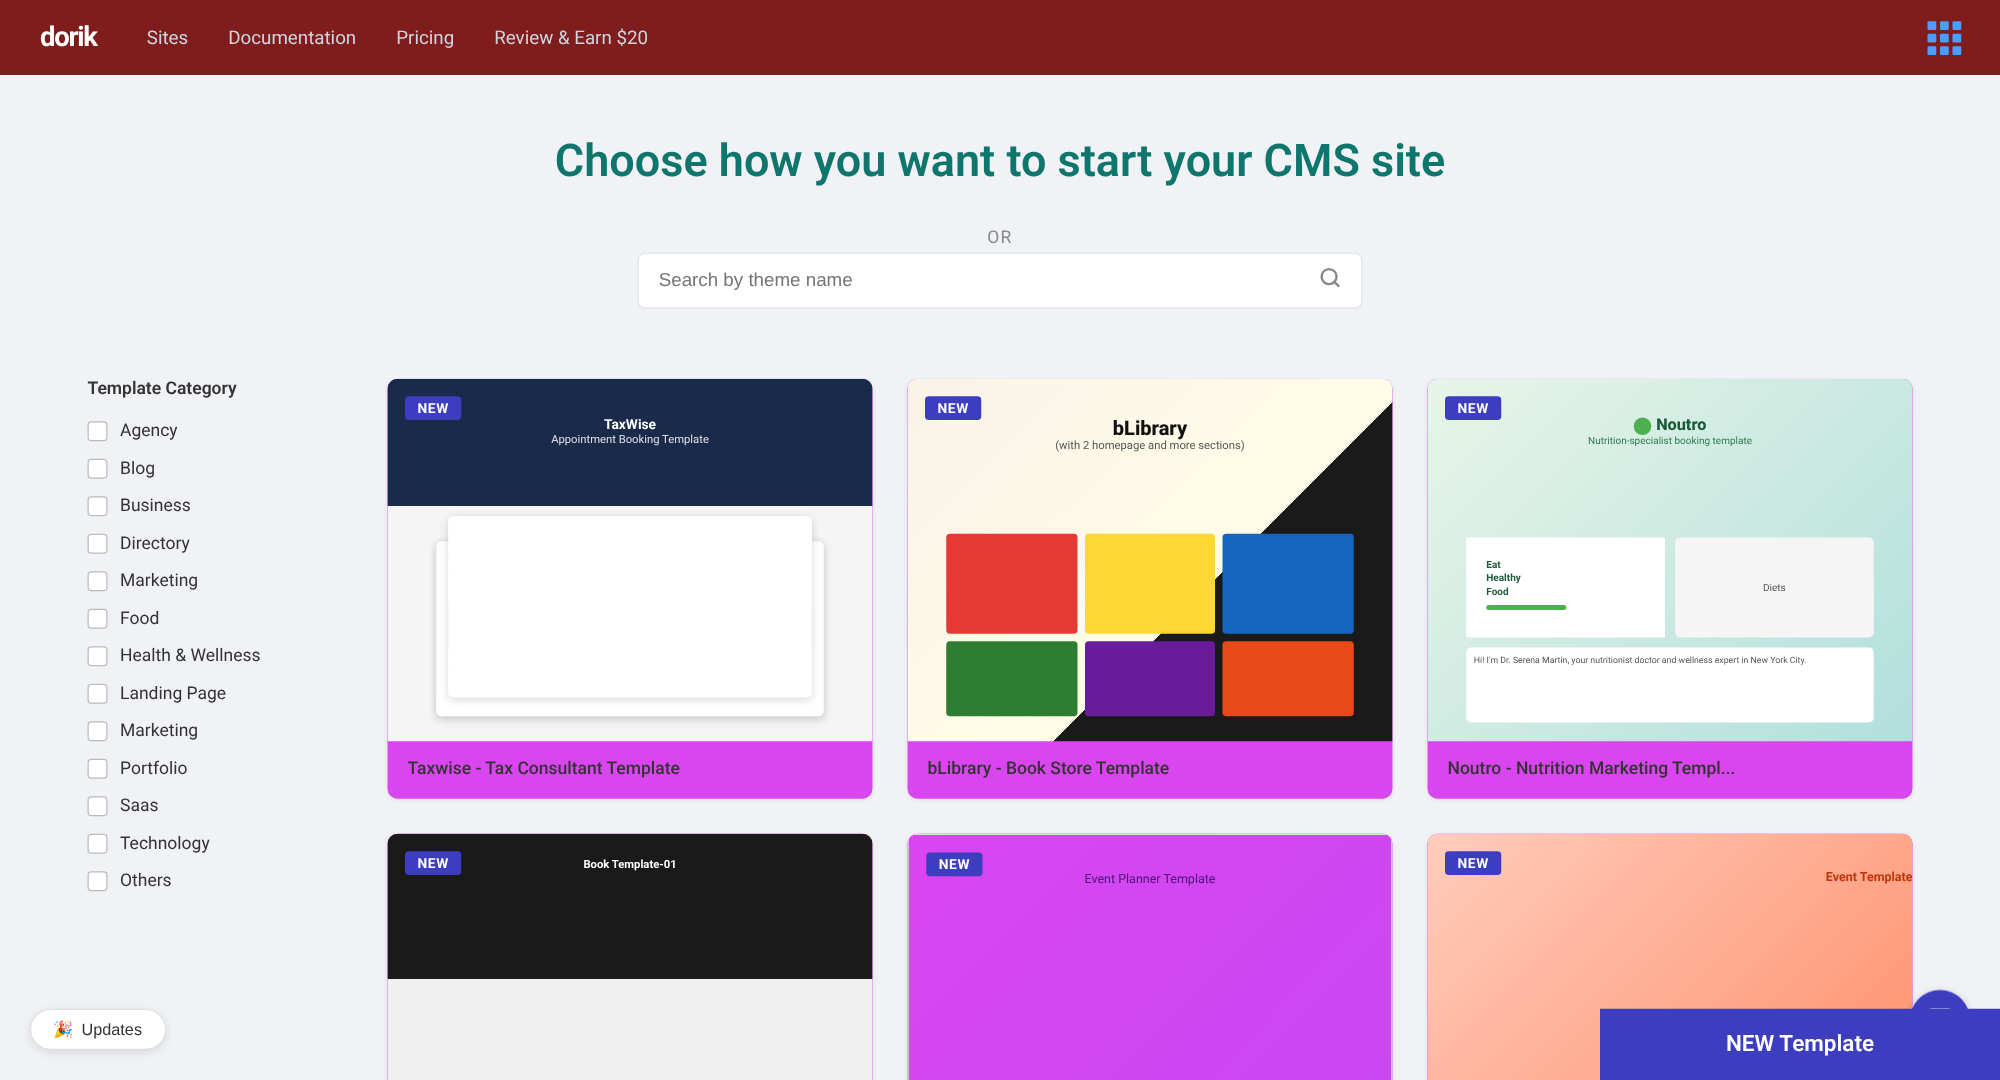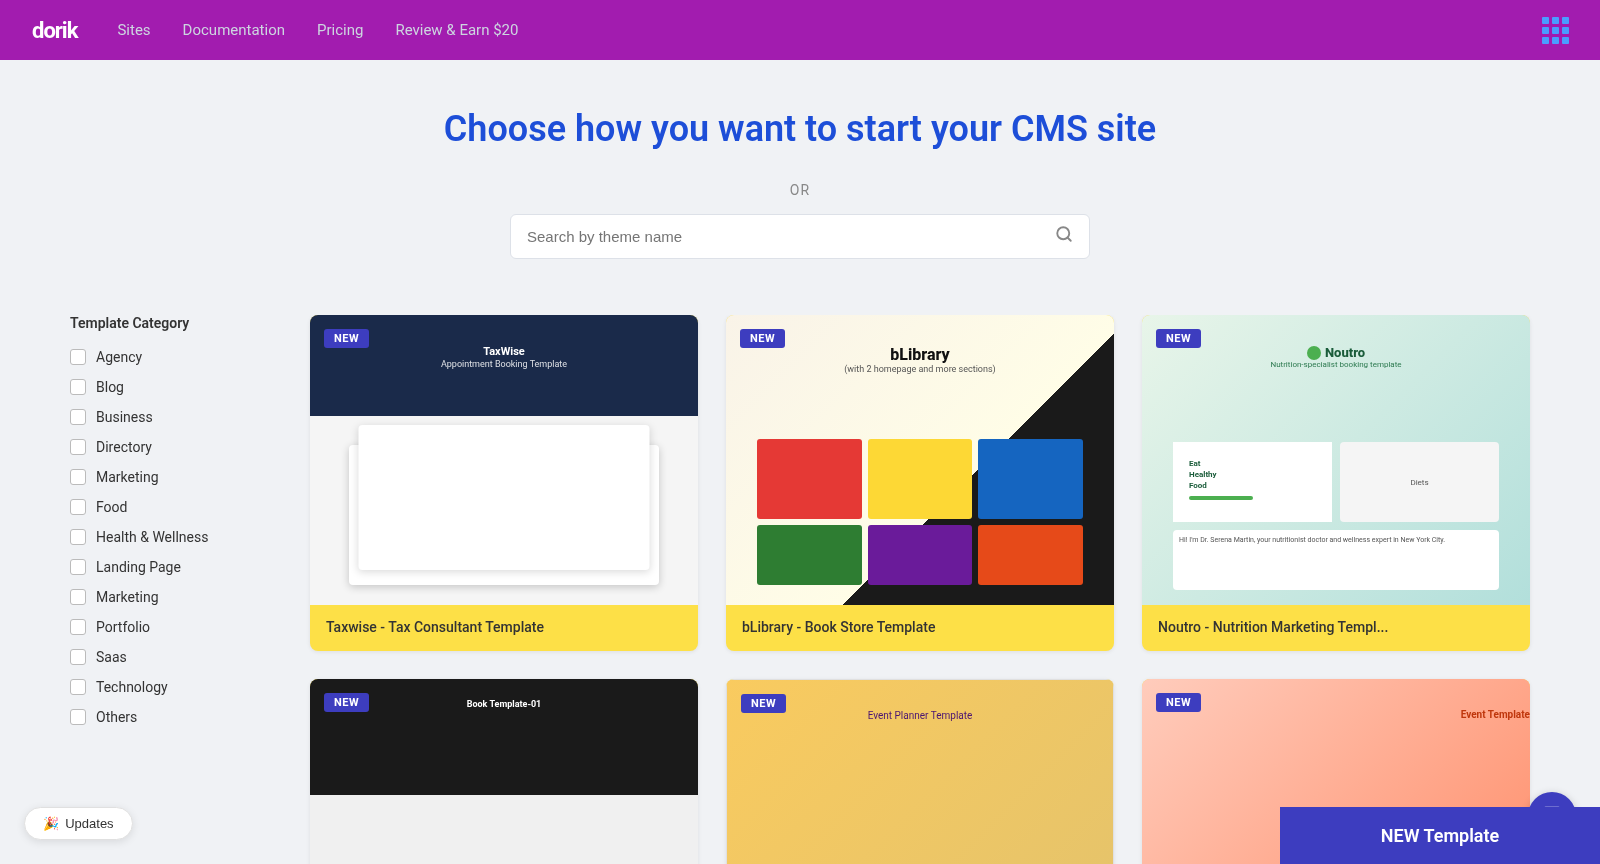--- a/index.html
+++ b/index.html
@@ -1,36 +1,36 @@
 <!DOCTYPE html>
 <html><head>
   <meta charset="utf-8">
   <style>
     * { box-sizing: border-box; margin: 0; padding: 0; }
     body { font-family: -apple-system, BlinkMacSystemFont, 'Segoe UI', Roboto, sans-serif; background: #f0f2f5; min-height: 864px; }
 
     
     .navbar {
-      background: #a21caf;
+      background: #7f1d1d;
       height: 60px;
       display: flex;
       align-items: center;
       padding: 0 32px;
       justify-content: space-between;
     }
     .navbar-left { display: flex; align-items: center; gap: 40px; }
     .logo { color: #fff; font-size: 22px; font-weight: 700; letter-spacing: -1px; }
     .nav-links { display: flex; gap: 32px; }
     .nav-link { color: #cdd5e0; font-size: 15px; text-decoration: none; cursor: pointer; }
     .nav-grid-icon { display: grid; grid-template-columns: 1fr 1fr 1fr; gap: 3px; width: 26px; cursor: pointer; }
     .nav-grid-icon span { width: 7px; height: 7px; background: #4a9eff; border-radius: 1px; display: block; }
 
     
     .hero { text-align: center; padding: 48px 20px 20px; background: #f0f2f5; position: relative; }
-    .hero-title { font-size: 36px; font-weight: 600; color: #1d4ed8; margin-bottom: 32px; }
+    .hero-title { font-size: 36px; font-weight: 600; color: #0f766e; margin-bottom: 32px; }
 
     
     .create-area { display: flex; align-items: center; justify-content: center; gap: 0; position: relative; margin: 0 auto 16px; width: fit-content; }
     .arrow-svg { position: absolute; left: -220px; top: 50%; transform: translateY(-50%); }
     .create-btn-wrapper {
       border: 2.5px solid #e04040;
       border-radius: 6px;
       padding: 6px;
       display: inline-block;
     }
@@ -52,21 +52,21 @@
 
     
     .search-wrapper {
       display: flex;
       align-items: center;
       background: #fff;
       border: 1px solid #dde1e8;
       border-radius: 6px;
       padding: 10px 16px;
       width: 580px;
-      margin: 16px auto 36px;
+      margin: 4px auto 36px;
       gap: 10px;
     }
     .search-input {
       flex: 1;
       border: none;
       outline: none;
       font-size: 15px;
       color: #aaa;
       background: transparent;
     }
@@ -91,21 +91,21 @@
 
     
     .templates-grid {
       flex: 1;
       display: grid;
       grid-template-columns: repeat(3, 1fr);
       gap: 28px;
       align-content: start;
     }
     .template-card {
-      background: #fde047;
+      background: #d946ef;
       border-radius: 8px;
       overflow: hidden;
       cursor: pointer;
       box-shadow: 0 1px 4px rgba(0,0,0,0.08);
       transition: box-shadow 0.2s;
     }
     .card-image-area {
       position: relative;
       height: 290px;
       background: #e8eaf0;

